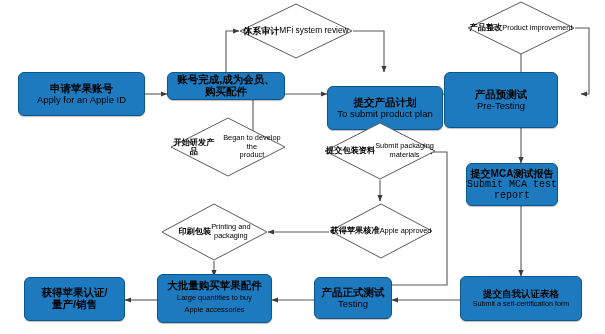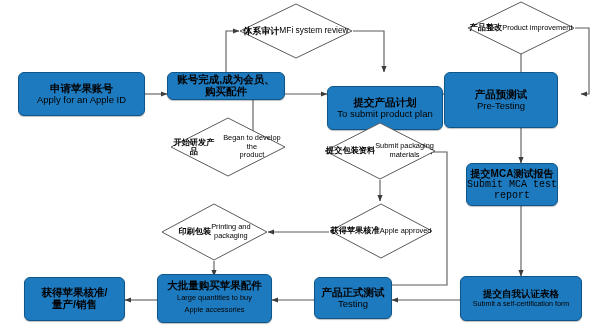--- a/index.html
+++ b/index.html
@@ -181,21 +181,21 @@
     <span class="en">Testing</span>
   </div>
 
   <div class="node box qty" style="left:157px; top:274px; width:115px; height:49px;">
     <span class="cn">大批量购买苹果配件</span>
     <span class="en">Large quantities to buy
 Apple accessories</span>
   </div>
 
   <div class="node box" style="left:24px; top:277px; width:101px; height:44px;">
-    <span class="cn">获得苹果核准/
+    <span class="cn">获得苹果认证/
 量产/销售</span>
     <span class="en"></span>
   </div>
 
   <div class="diamond-wrap" style="left:239px; top:3px; width:114px; height:56px;">
     <svg width="114" height="56" viewBox="0 0 114 56">
       <polygon points="57,1 113,28 57,55 1,28" fill="#ffffff" stroke="#5a5a5a" stroke-width="1"></polygon>
     </svg>
     <div class="diamond-label">
       <span class="cn">体系审计</span>

